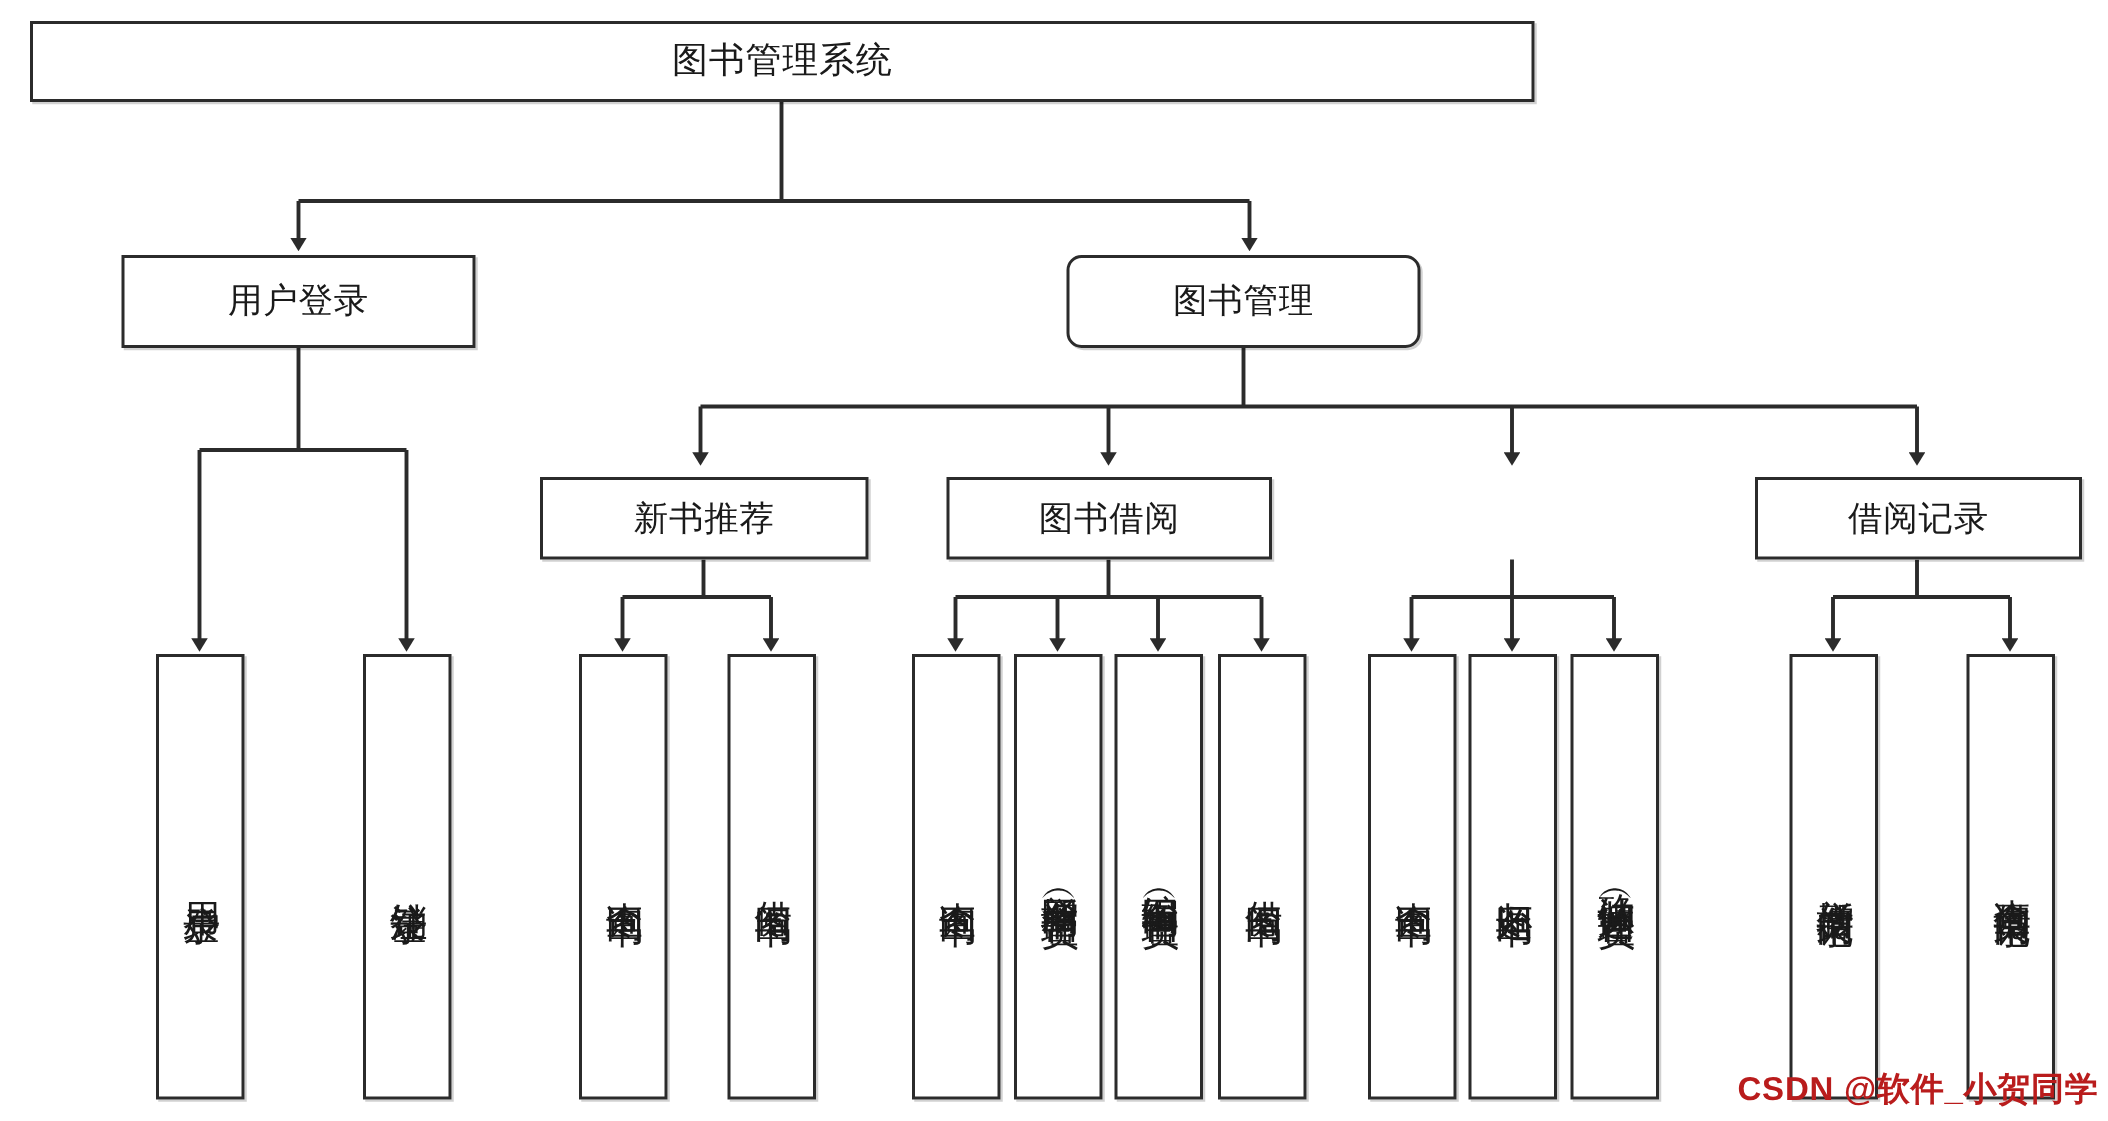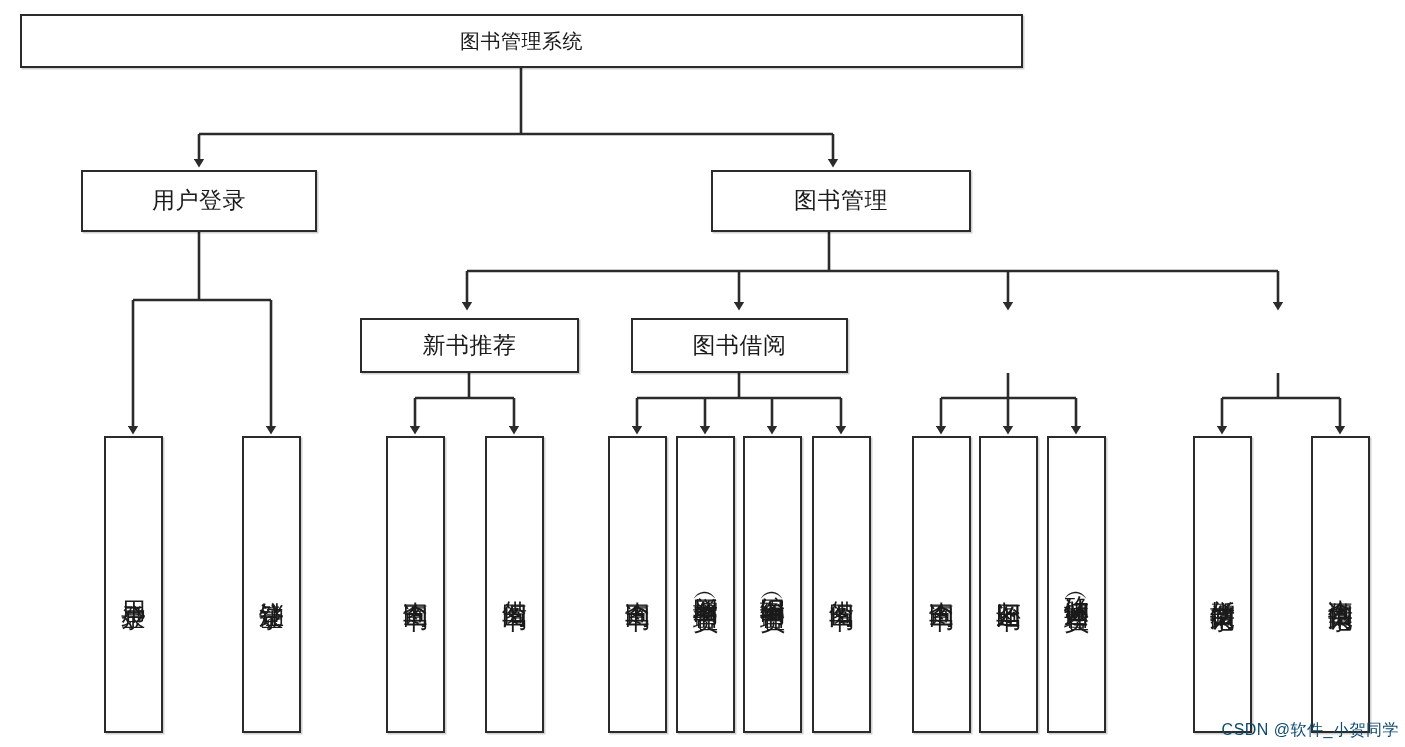--- a/index.html
+++ b/index.html
@@ -38,44 +38,45 @@
   .node .label {
     display: block;
     line-height: 1.12;
     letter-spacing: 0.5px;
     white-space: nowrap;
   }
   .node.horiz .label {
     font-size: 23px;
   }
   .node.root .label {
-    font-size: 20px;
+    font-size: 24px;
   }
   .node.vert {
     align-items: center;
     justify-content: center;
     padding: 6px 0;
   }
   .node.vert .label {
     writing-mode: vertical-rl;
     text-orientation: upright;
     font-size: 25px;
     line-height: 1.16;
     letter-spacing: 2px;
     max-height: 268px;
   }
   #watermark {
     position: absolute;
     right: 6px;
     bottom: 6px;
-    font-size: 16px;
-    color: #0c4a6e;
+    font-size: 22px;
+    color: #b91c1c;
     letter-spacing: 0.5px;
     white-space: nowrap;
     pointer-events: none;
+    font-weight: bold;
   }
 </style>
 </head>
 <body>
 
 <div id="canvas">
 
   <svg id="wires" viewBox="0 0 1405 747" xmlns="http://www.w3.org/2000/svg">
     <defs>
       <marker id="arrow" markerWidth="9" markerHeight="11" refX="1.5" refY="5.5" orient="auto" markerUnits="userSpaceOnUse">
@@ -126,29 +127,32 @@
     </g>
   </svg>
 
   <div class="node root horiz" style="left:20px; top:14px; width:1003px; height:54px;">
     <span class="label">图书管理系统</span>
   </div>
 
   <div class="node horiz" style="left:81px; top:170px; width:236px; height:62px;">
     <span class="label">用户登录</span>
   </div>
-  <div class="node horiz" style="left:711px; top:170px; width:260px; height:62px;">
+  <div class="node horiz" style="left:711px; top:170px; width:236px; height:62px;border-radius:10px;">
     <span class="label">图书管理</span>
   </div>
 
   <div class="node horiz" style="left:360px; top:318px; width:219px; height:55px;font-family:Liberation Serif, serif;">
     <span class="label">新书推荐</span>
   </div>
   <div class="node horiz" style="left:631px; top:318px; width:217px; height:55px;justify-content:center;">
     <span class="label">图书借阅</span>
+  </div>
+  <div class="node horiz" style="left:1170px; top:318px; width:218px; height:55px;">
+    <span class="label">借阅记录</span>
   </div>
 
   <div class="node vert" style="left:104px; top:436px; width:59px; height:297px;">
     <span class="label">用户登录</span>
   </div>
   <div class="node vert" style="left:242px; top:436px; width:59px; height:297px;">
     <span class="label">注销登录</span>
   </div>
 
   <div class="node vert" style="left:386px; top:436px; width:59px; height:297px;">

